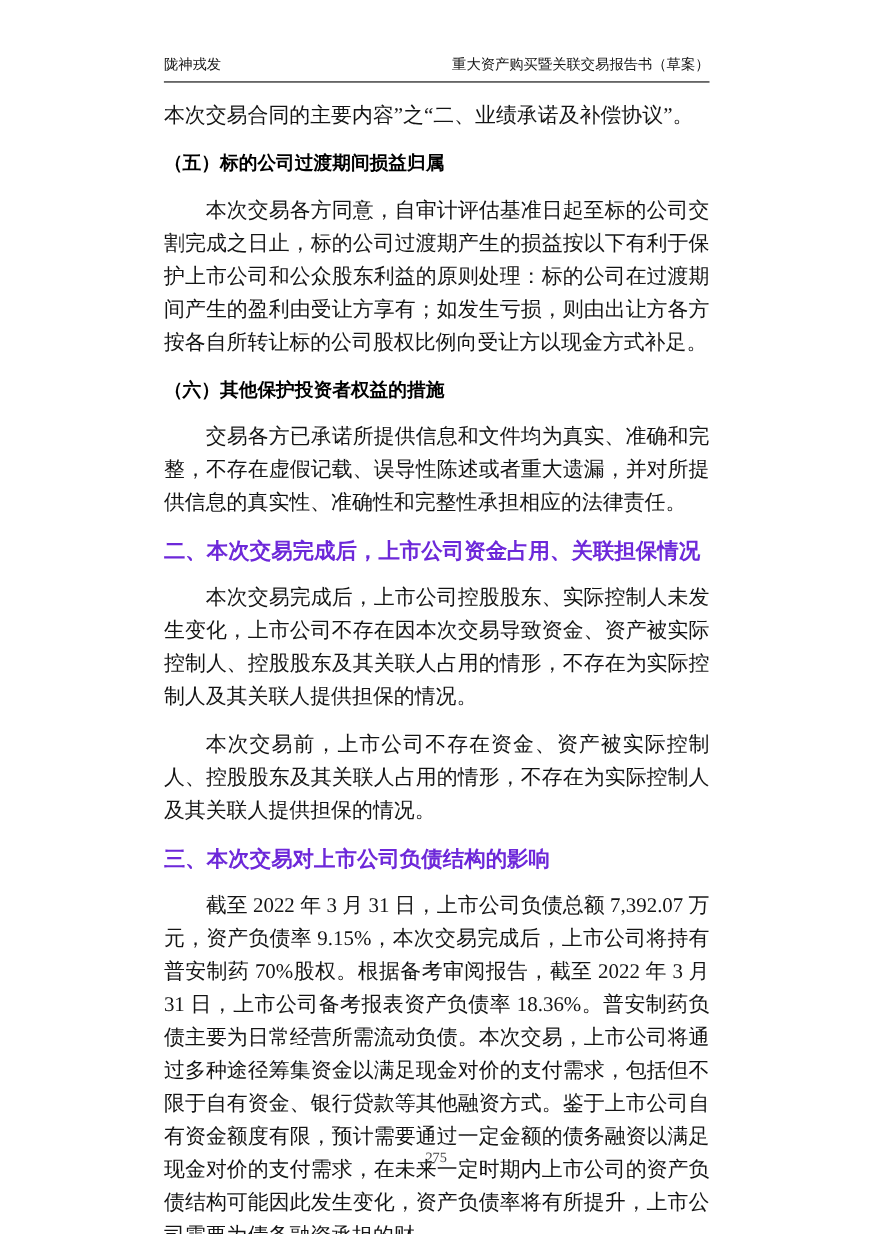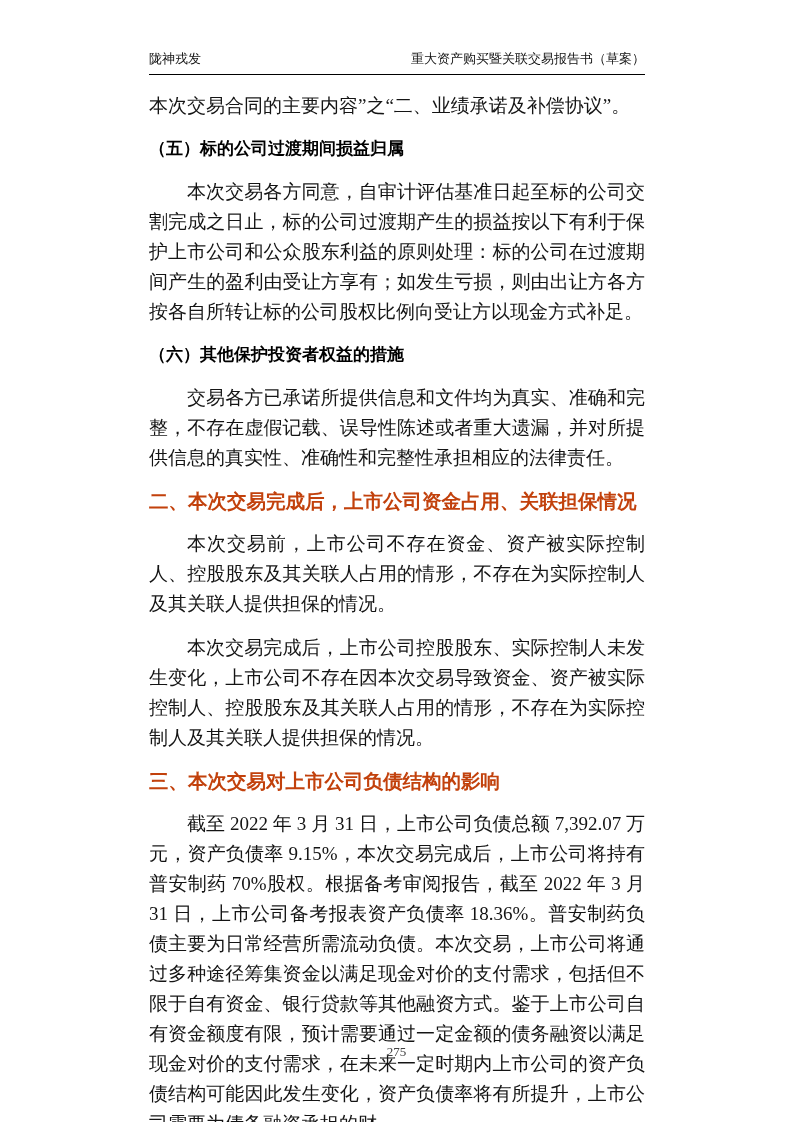--- a/index.html
+++ b/index.html
@@ -51,21 +51,21 @@
     line-height: 24px;
     margin: 16px 0 16px 0;
     color: #000000;
   }
   .h-main {
     font-family: "Liberation Sans", "DejaVu Sans", sans-serif;
     font-weight: bold;
     font-size: 19.5px;
     line-height: 28px;
     margin: 10px 0 14px 0;
-    color: #c2410c;
+    color: #6d28d9;
   }
   .footer {
     position: absolute;
     left: 0;
     right: 0;
     bottom: 62px;
     text-align: center;
     font-size: 13px;
     color: #404040;
   }
@@ -87,23 +87,23 @@
     <div class="h-sub">（五）标的公司过渡期间损益归属</div>
 
     <p class="body-para">本次交易各方同意，自审计评估基准日起至标的公司交割完成之日止，标的公司过渡期产生的损益按以下有利于保护上市公司和公众股东利益的原则处理：标的公司在过渡期间产生的盈利由受让方享有；如发生亏损，则由出让方各方按各自所转让标的公司股权比例向受让方以现金方式补足。</p>
 
     <div class="h-sub">（六）其他保护投资者权益的措施</div>
 
     <p class="body-para">交易各方已承诺所提供信息和文件均为真实、准确和完整，不存在虚假记载、误导性陈述或者重大遗漏，并对所提供信息的真实性、准确性和完整性承担相应的法律责任。</p>
 
     <div class="h-main">二、本次交易完成后，上市公司资金占用、关联担保情况</div>
 
+    <p class="body-para">本次交易完成后，上市公司控股股东、实际控制人未发生变化，上市公司不存在因本次交易导致资金、资产被实际控制人、控股股东及其关联人占用的情形，不存在为实际控制人及其关联人提供担保的情况。</p>
+
     <p class="body-para">本次交易前，上市公司不存在资金、资产被实际控制人、控股股东及其关联人占用的情形，不存在为实际控制人及其关联人提供担保的情况。</p>
-
-    <p class="body-para">本次交易完成后，上市公司控股股东、实际控制人未发生变化，上市公司不存在因本次交易导致资金、资产被实际控制人、控股股东及其关联人占用的情形，不存在为实际控制人及其关联人提供担保的情况。</p>
 
     <div class="h-main">三、本次交易对上市公司负债结构的影响</div>
 
     <p class="body-para">截至 2022 年 3 月 31 日，上市公司负债总额 7,392.07 万元，资产负债率 9.15%，本次交易完成后，上市公司将持有普安制药 70%股权。根据备考审阅报告，截至 2022 年 3 月 31 日，上市公司备考报表资产负债率 18.36%。普安制药负债主要为日常经营所需流动负债。本次交易，上市公司将通过多种途径筹集资金以满足现金对价的支付需求，包括但不限于自有资金、银行贷款等其他融资方式。鉴于上市公司自有资金额度有限，预计需要通过一定金额的债务融资以满足现金对价的支付需求，在未来一定时期内上市公司的资产负债结构可能因此发生变化，资产负债率将有所提升，上市公司需要为债务融资承担的财</p>
 
   </div>
 
   <div class="footer">
     <span>275</span>
   </div>

